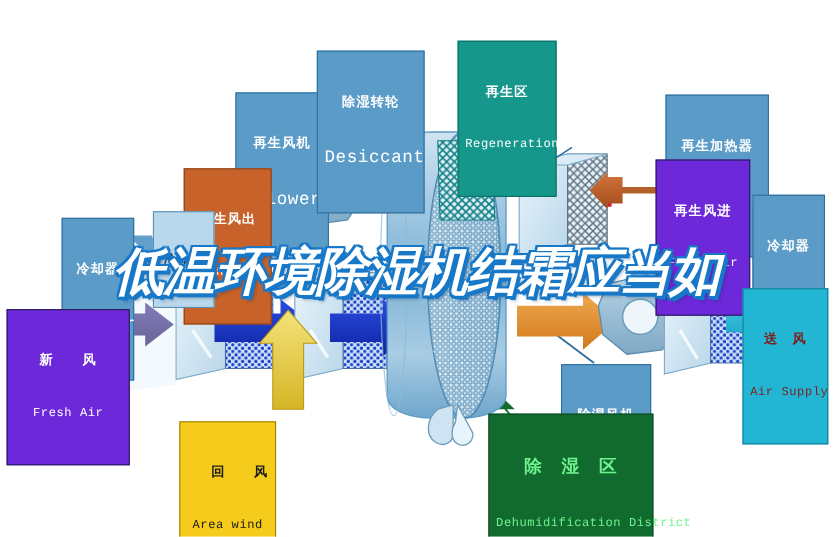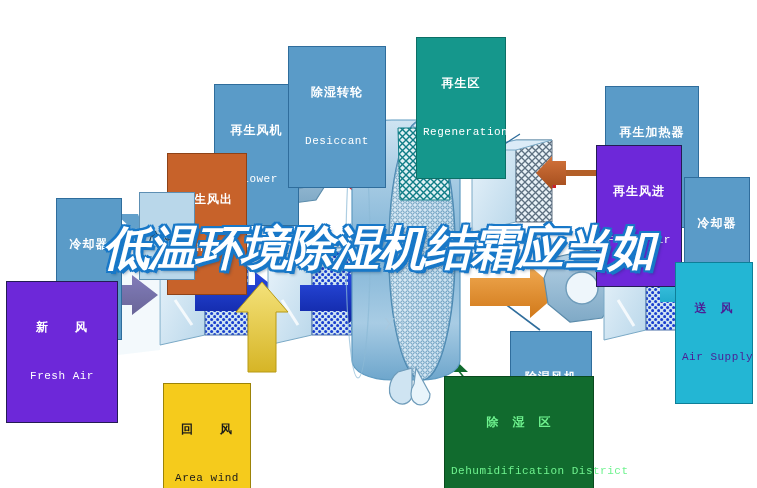--- a/index.html
+++ b/index.html
@@ -17,33 +17,33 @@
     padding:3px 6px 4px 6px;
     border:1px solid rgba(40,90,140,.85);
     white-space:pre;
     z-index:40;
   }
   .lbl .cn{display:block;font-weight:bold;letter-spacing:1px;}
   .lbl .en{display:block;font-family:"Liberation Mono","DejaVu Sans Mono",monospace;letter-spacing:.5px;}
 
   
   .lbl-blue   {background:#5a9bc8;color:#ffffff;border-color:#2f6d9c;}
-  .lbl-blue  .cn{font-size:12px;} .lbl-blue  .en{font-size:11px;}
+  .lbl-blue  .cn{font-size:12px;} .lbl-blue  .en{font-size:16px;text-align:right;}
   .lbl-teal   {background:#15978c;color:#ffffff;border-color:#0c6f66;}
   .lbl-teal  .cn{font-size:12px;} .lbl-teal  .en{font-size:11px;}
   .lbl-navy   {background:#6d28d9;color:#ffffff;border-color:#241c54;}
   .lbl-navy  .cn{font-size:12px;} .lbl-navy  .en{font-size:11px;}
   .lbl-orange {background:#c7622a;color:#ffffff;border-color:#8e4217;}
   .lbl-orange .cn{font-size:12px;} .lbl-orange .en{font-size:11px;}
-  .lbl-cyan   {background:#23b6d4;color:#4c1d95;border-color:#0e7f98;}
+  .lbl-cyan   {background:#23b6d4;color:#7f1d1d;border-color:#0e7f98;}
   .lbl-cyan  .cn{font-size:12px;} .lbl-cyan  .en{font-size:11px;}
   .lbl-yellow {background:#f5cb1c;color:#1a1a1a;border-color:#9c8308;}
-  .lbl-yellow .cn{font-size:12px;} .lbl-yellow .en{font-size:11px;}
+  .lbl-yellow .cn{font-size:12px;text-align:right;} .lbl-yellow .en{font-size:11px;}
   .lbl-green  {background:#116b2e;color:#6ff38f;border-color:#0a4a1e;}
-  .lbl-green .cn{font-size:12px;} .lbl-green .en{font-size:11px;}
+  .lbl-green .cn{font-size:16px;} .lbl-green .en{font-size:11px;}
   .lbl-ltblue {background:#b9d7ea;color:#16405f;border-color:#5d8fb3;}
   .lbl-ltblue .cn{font-size:11px;}
 
   
   #art{position:absolute;left:0;top:0;width:757px;height:488px;z-index:10;}
 
   
   #headline{
     position:absolute;left:0;top:196px;width:757px;height:104px;
     z-index:90;display:flex;flex-direction:column;

